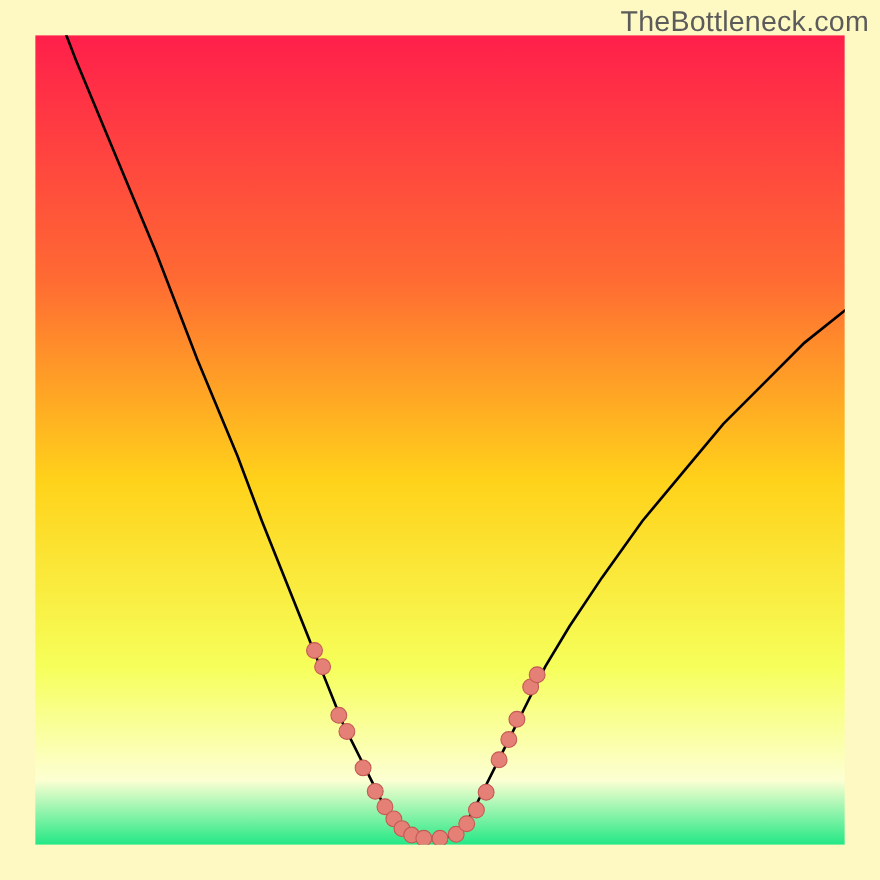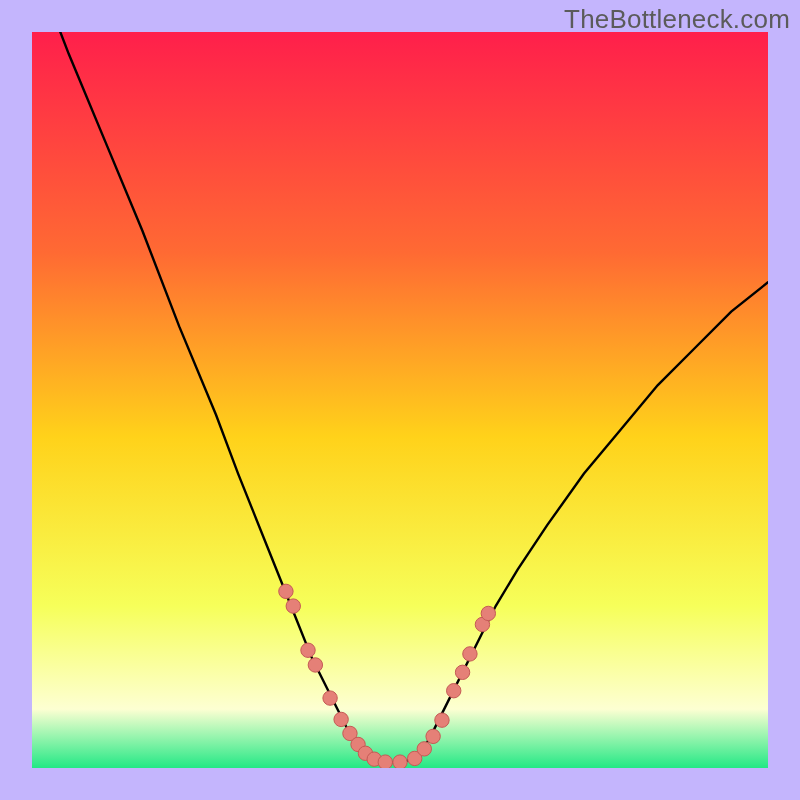--- a/index.html
+++ b/index.html
@@ -10,21 +10,21 @@
     overflow: hidden;
     background: #000;
     font-family: Arial, Helvetica, sans-serif;
   }
   .frame {
     position: absolute;
     left: 0;
     top: 0;
     width: 800px;
     height: 800px;
-    background: #c4b5fd;
+    background: #fef9c3;
   }
   .plot-area {
     position: absolute;
     left: 32px;
     top: 32px;
     width: 736px;
     height: 736px;
   }
   .watermark {
     position: absolute;

